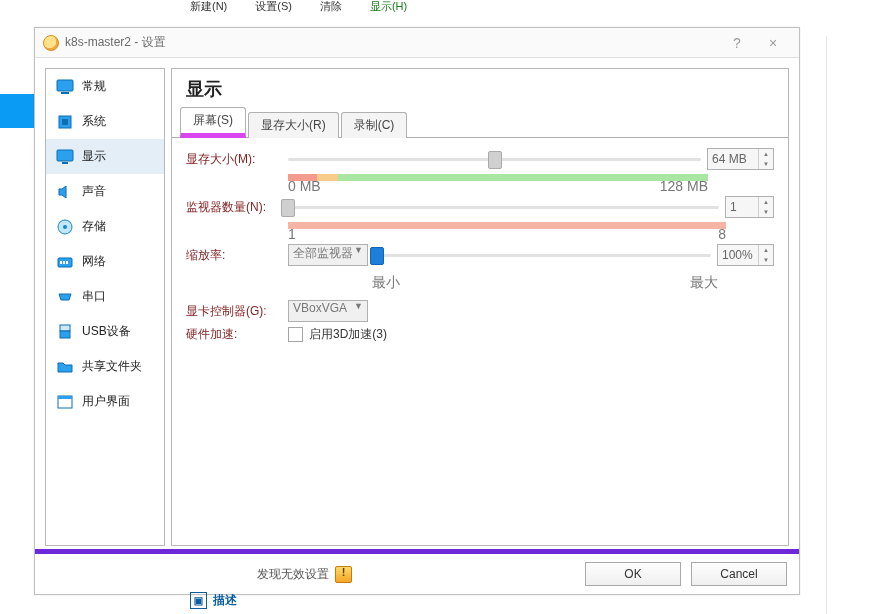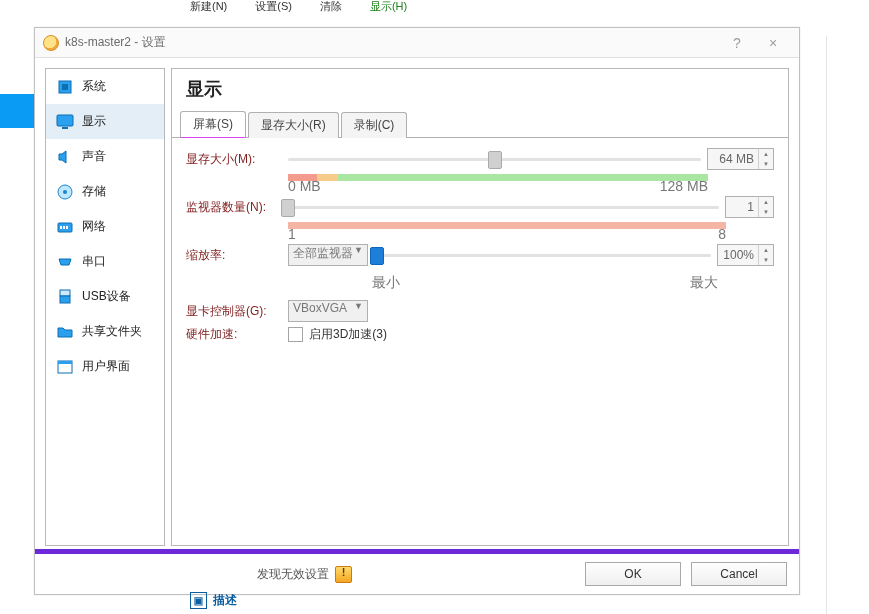--- a/index.html
+++ b/index.html
@@ -18,30 +18,30 @@
 .sidebar{position:absolute;left:10px;top:10px;width:118px;bottom:8px;border:1px solid #b8b8b8;background:#fff}
 .nav-item{height:35px;display:flex;align-items:center;gap:8px;padding:0 10px;cursor:default}
 .nav-item.selected{background:#e3eef6}
 .nav-item .nic{width:18px;height:18px;display:flex;align-items:center;justify-content:center}
 .nav-item .nl{font-size:12px;color:#222}
 svg{display:block}
 .content{position:absolute;left:136px;top:10px;right:10px;bottom:8px;border:1px solid #b8b8b8;background:#fff}
 .content-title{font-size:18px;font-weight:600;padding:8px 14px 10px;color:#222}
 .tabs{display:flex;align-items:flex-end;border-bottom:1px solid #b0b0b0;padding:0 8px;gap:0;height:26px}
 .tab{border:1px solid #b0b0b0;border-bottom:none;padding:4px 12px;background:#f4f4f4;color:#444;font-size:12px;position:relative;top:1px;border-radius:3px 3px 0 0;margin-right:2px}
-.tab.active{background:#fff;border-bottom:1px solid #d946ef}
+.tab.active{background:#fff;border-bottom:5px solid #d946ef}
 .form{padding:10px 14px}
 .row{display:flex;align-items:center;margin-bottom:4px}
 .lab{width:96px;margin-right:6px;color:#7f1d1d;font-size:12px}
 .slider-wrap{flex:1;position:relative;height:22px}
 .track{position:absolute;left:0;right:0;top:10px;height:3px;background:#e2e2e2;border-radius:2px}
 .handle{position:absolute;top:3px;width:12px;height:16px;background:#d0d0d0;border:1px solid #aaa;border-radius:2px;transform:translateX(-50%)}
 .handle.blue{background:#1e7fdb;border-color:#0d66bb}
 .spin{display:flex;align-items:center;border:1px solid #b0b0b0;height:20px;margin-left:6px;background:#f6f6f6}
-.spin input{width:42px;border:none;background:transparent;text-align:right;padding:0 4px;font-size:12px;color:#666;font-family:inherit}
+.spin input{width:42px;border:none;background:transparent;padding:0 4px;font-size:12px;color:#666;font-family:inherit}
 .spin .sbtn{width:14px;height:100%;display:flex;flex-direction:column;border-left:1px solid #cfcfcf}
 .spin .sbtn div{flex:1;display:flex;align-items:center;justify-content:center;font-size:6px;color:#777}
 .ticks-row{display:flex;align-items:center;margin:0 0 6px 0}
 .ticks{flex:1;position:relative;height:16px}
 .ticks .bar{position:absolute;top:0;height:7px}
 .ticks .tl{position:absolute;top:4px;font-size:14px;color:#777}
 .sel{border:1px solid #b0b0b0;height:20px;background:#f0f0f0;color:#777;padding:0 4px;display:flex;align-items:flex-start;min-width:70px;font-size:12px}
 .sel .dd{margin-left:auto;color:#7a7a7a;font-size:9px}
 .chk{width:13px;height:13px;border:1px solid #a4a4a4;background:#fff;margin-right:6px}
 .footer{position:absolute;left:0;right:0;bottom:0;height:40px;border-top:5px solid #6d28d9;display:flex;align-items:center;padding:0 12px;gap:10px;background:#fff}
@@ -83,20 +83,29 @@
     <div class="title-btn">?</div>
     <div class="title-btn">×</div>
   </div>
 
   <div class="body">
 
     <div class="sidebar">
       <div class="nav-item">
         <span class="nic">
               <svg width="18" height="18">
+                <rect x="1" y="2" width="16" height="11" rx="1" fill="#2aa0ef" stroke="#0d6fb3"></rect>
+                <rect x="5" y="14" width="8" height="2" fill="#0d6fb3"></rect>
+              </svg>
+            </span>
+        <span class="nl">常规</span>
+      </div>
+      <div class="nav-item">
+        <span class="nic">
+              <svg width="18" height="18">
                 <rect x="3" y="3" width="12" height="12" fill="#2aa0ef" stroke="#0d6fb3"></rect>
                 <rect x="6" y="6" width="6" height="6" fill="#0d6fb3"></rect>
               </svg>
             </span>
         <span class="nl">系统</span>
       </div>
       <div class="nav-item selected">
         <span class="nic">
               <svg width="18" height="18">
                 <rect x="1" y="2" width="16" height="11" rx="1" fill="#2aa0ef" stroke="#0d6fb3"></rect>

